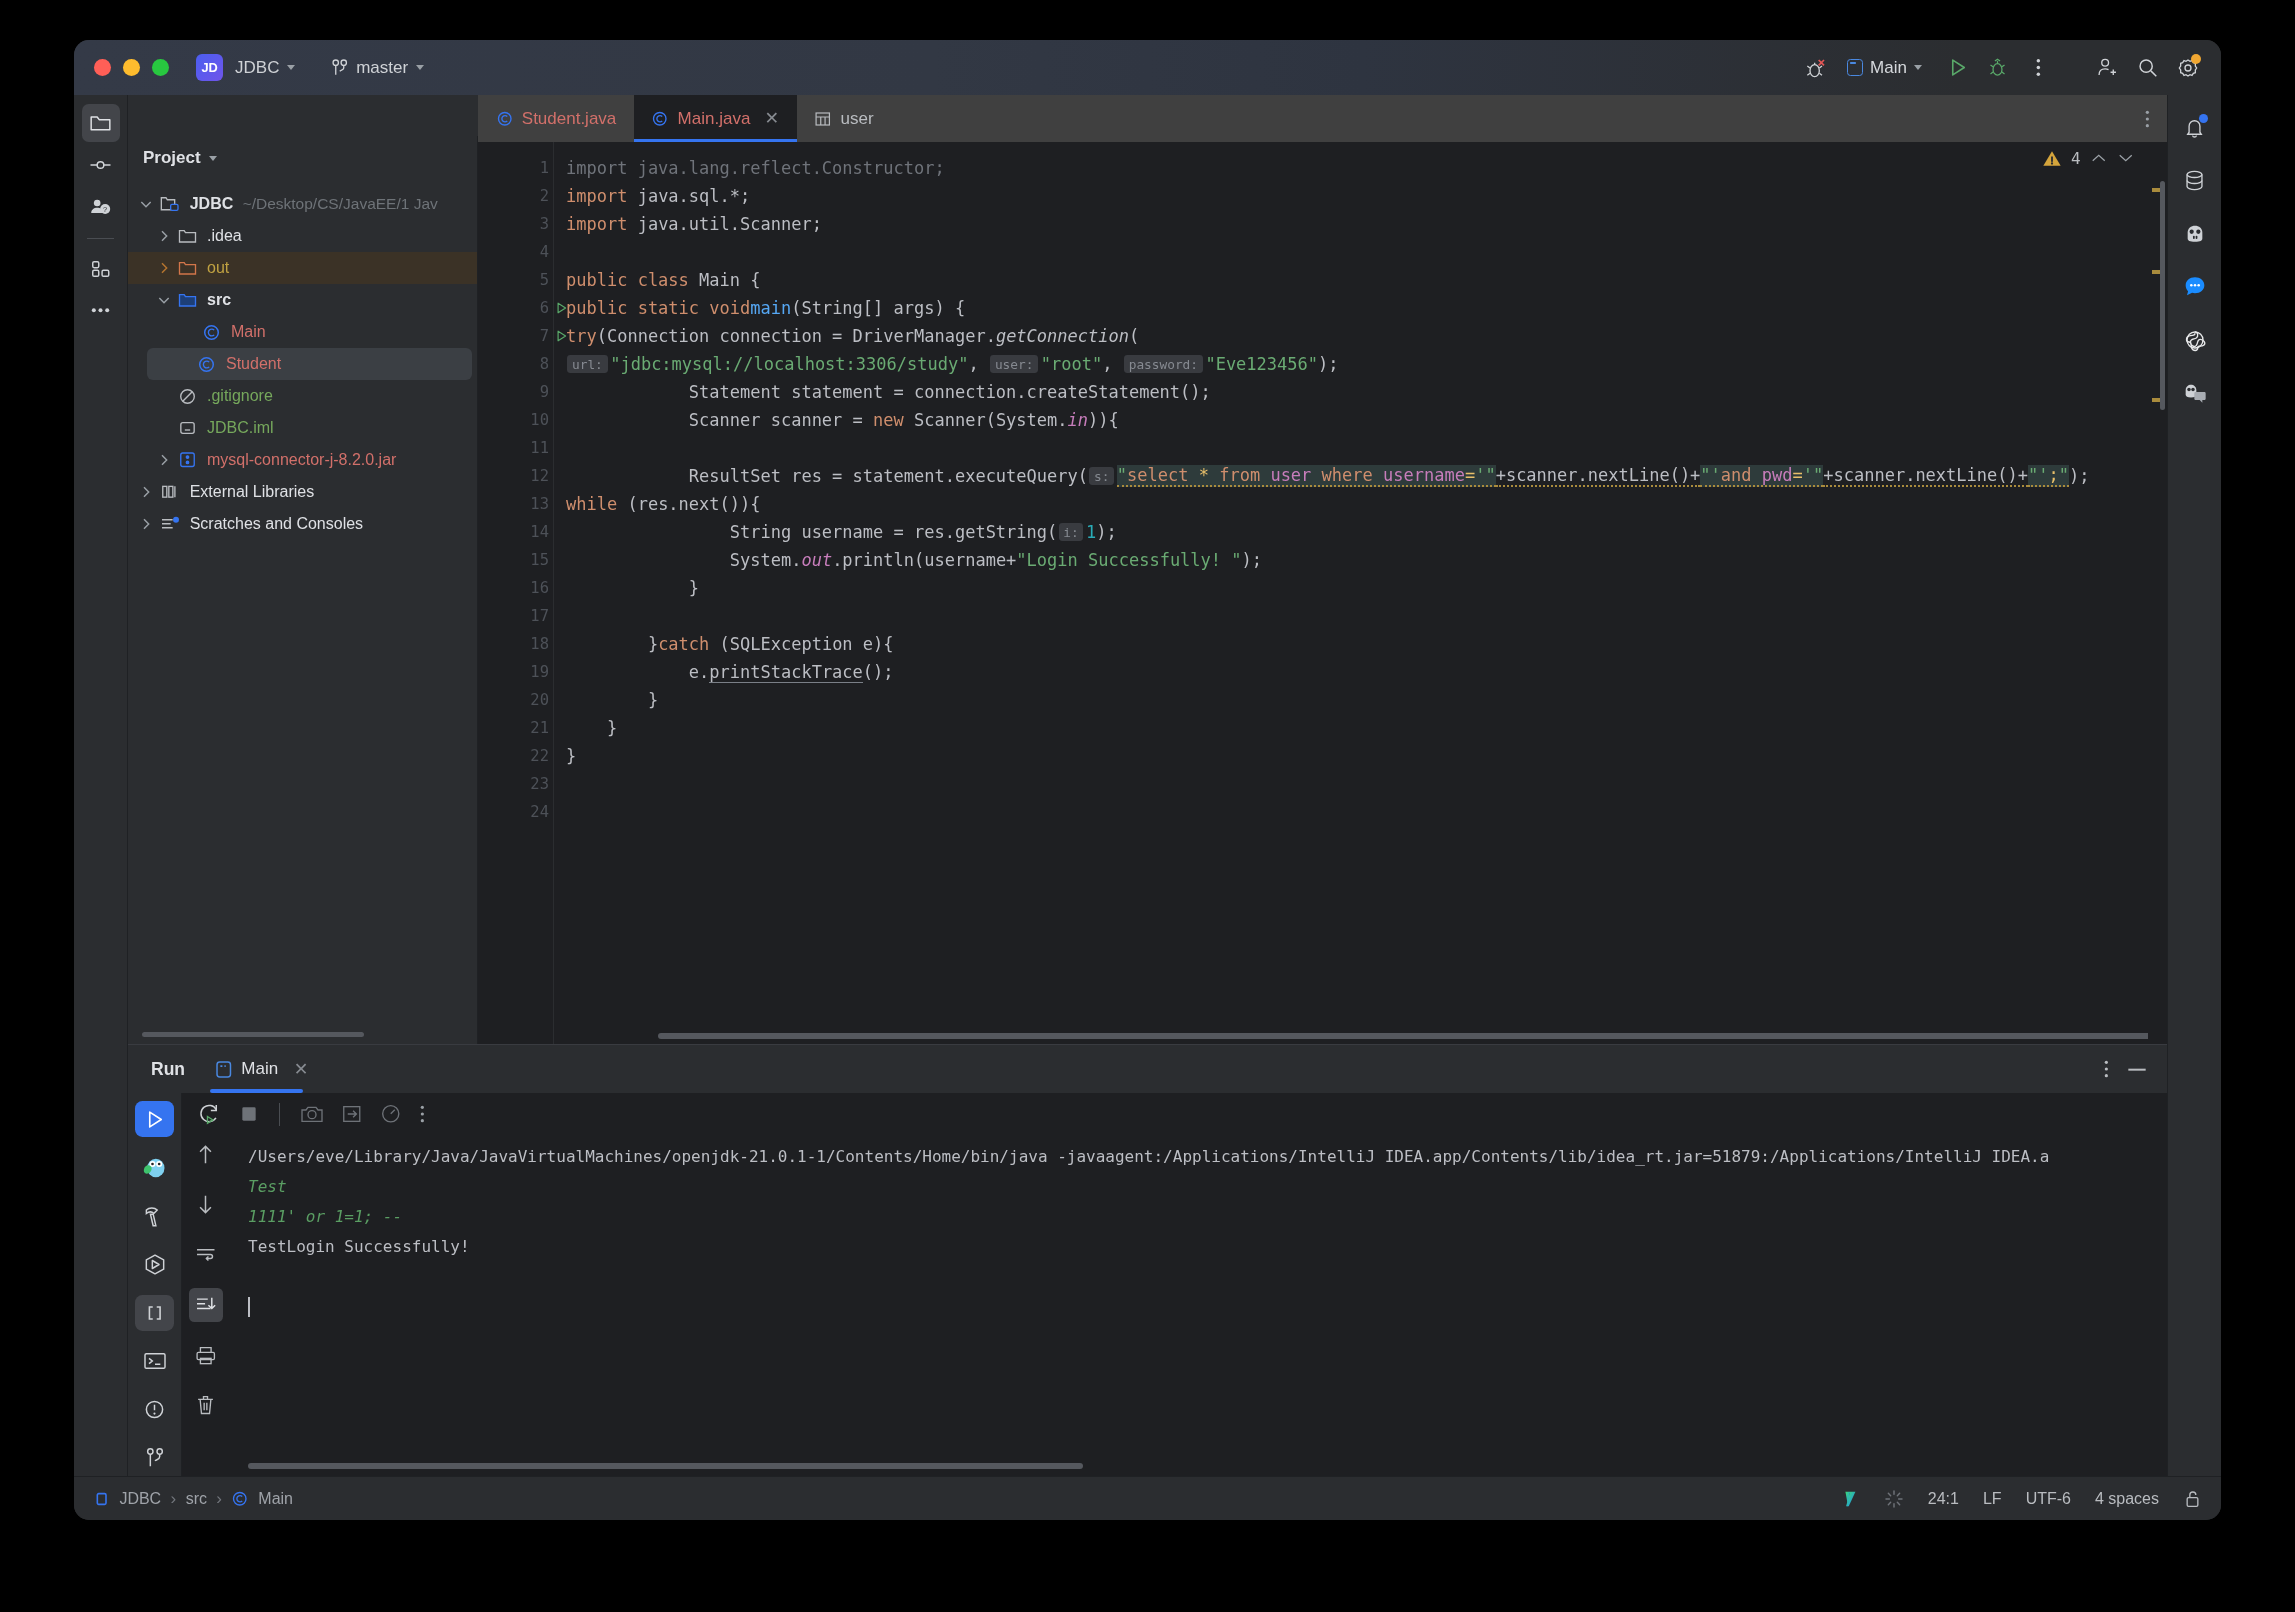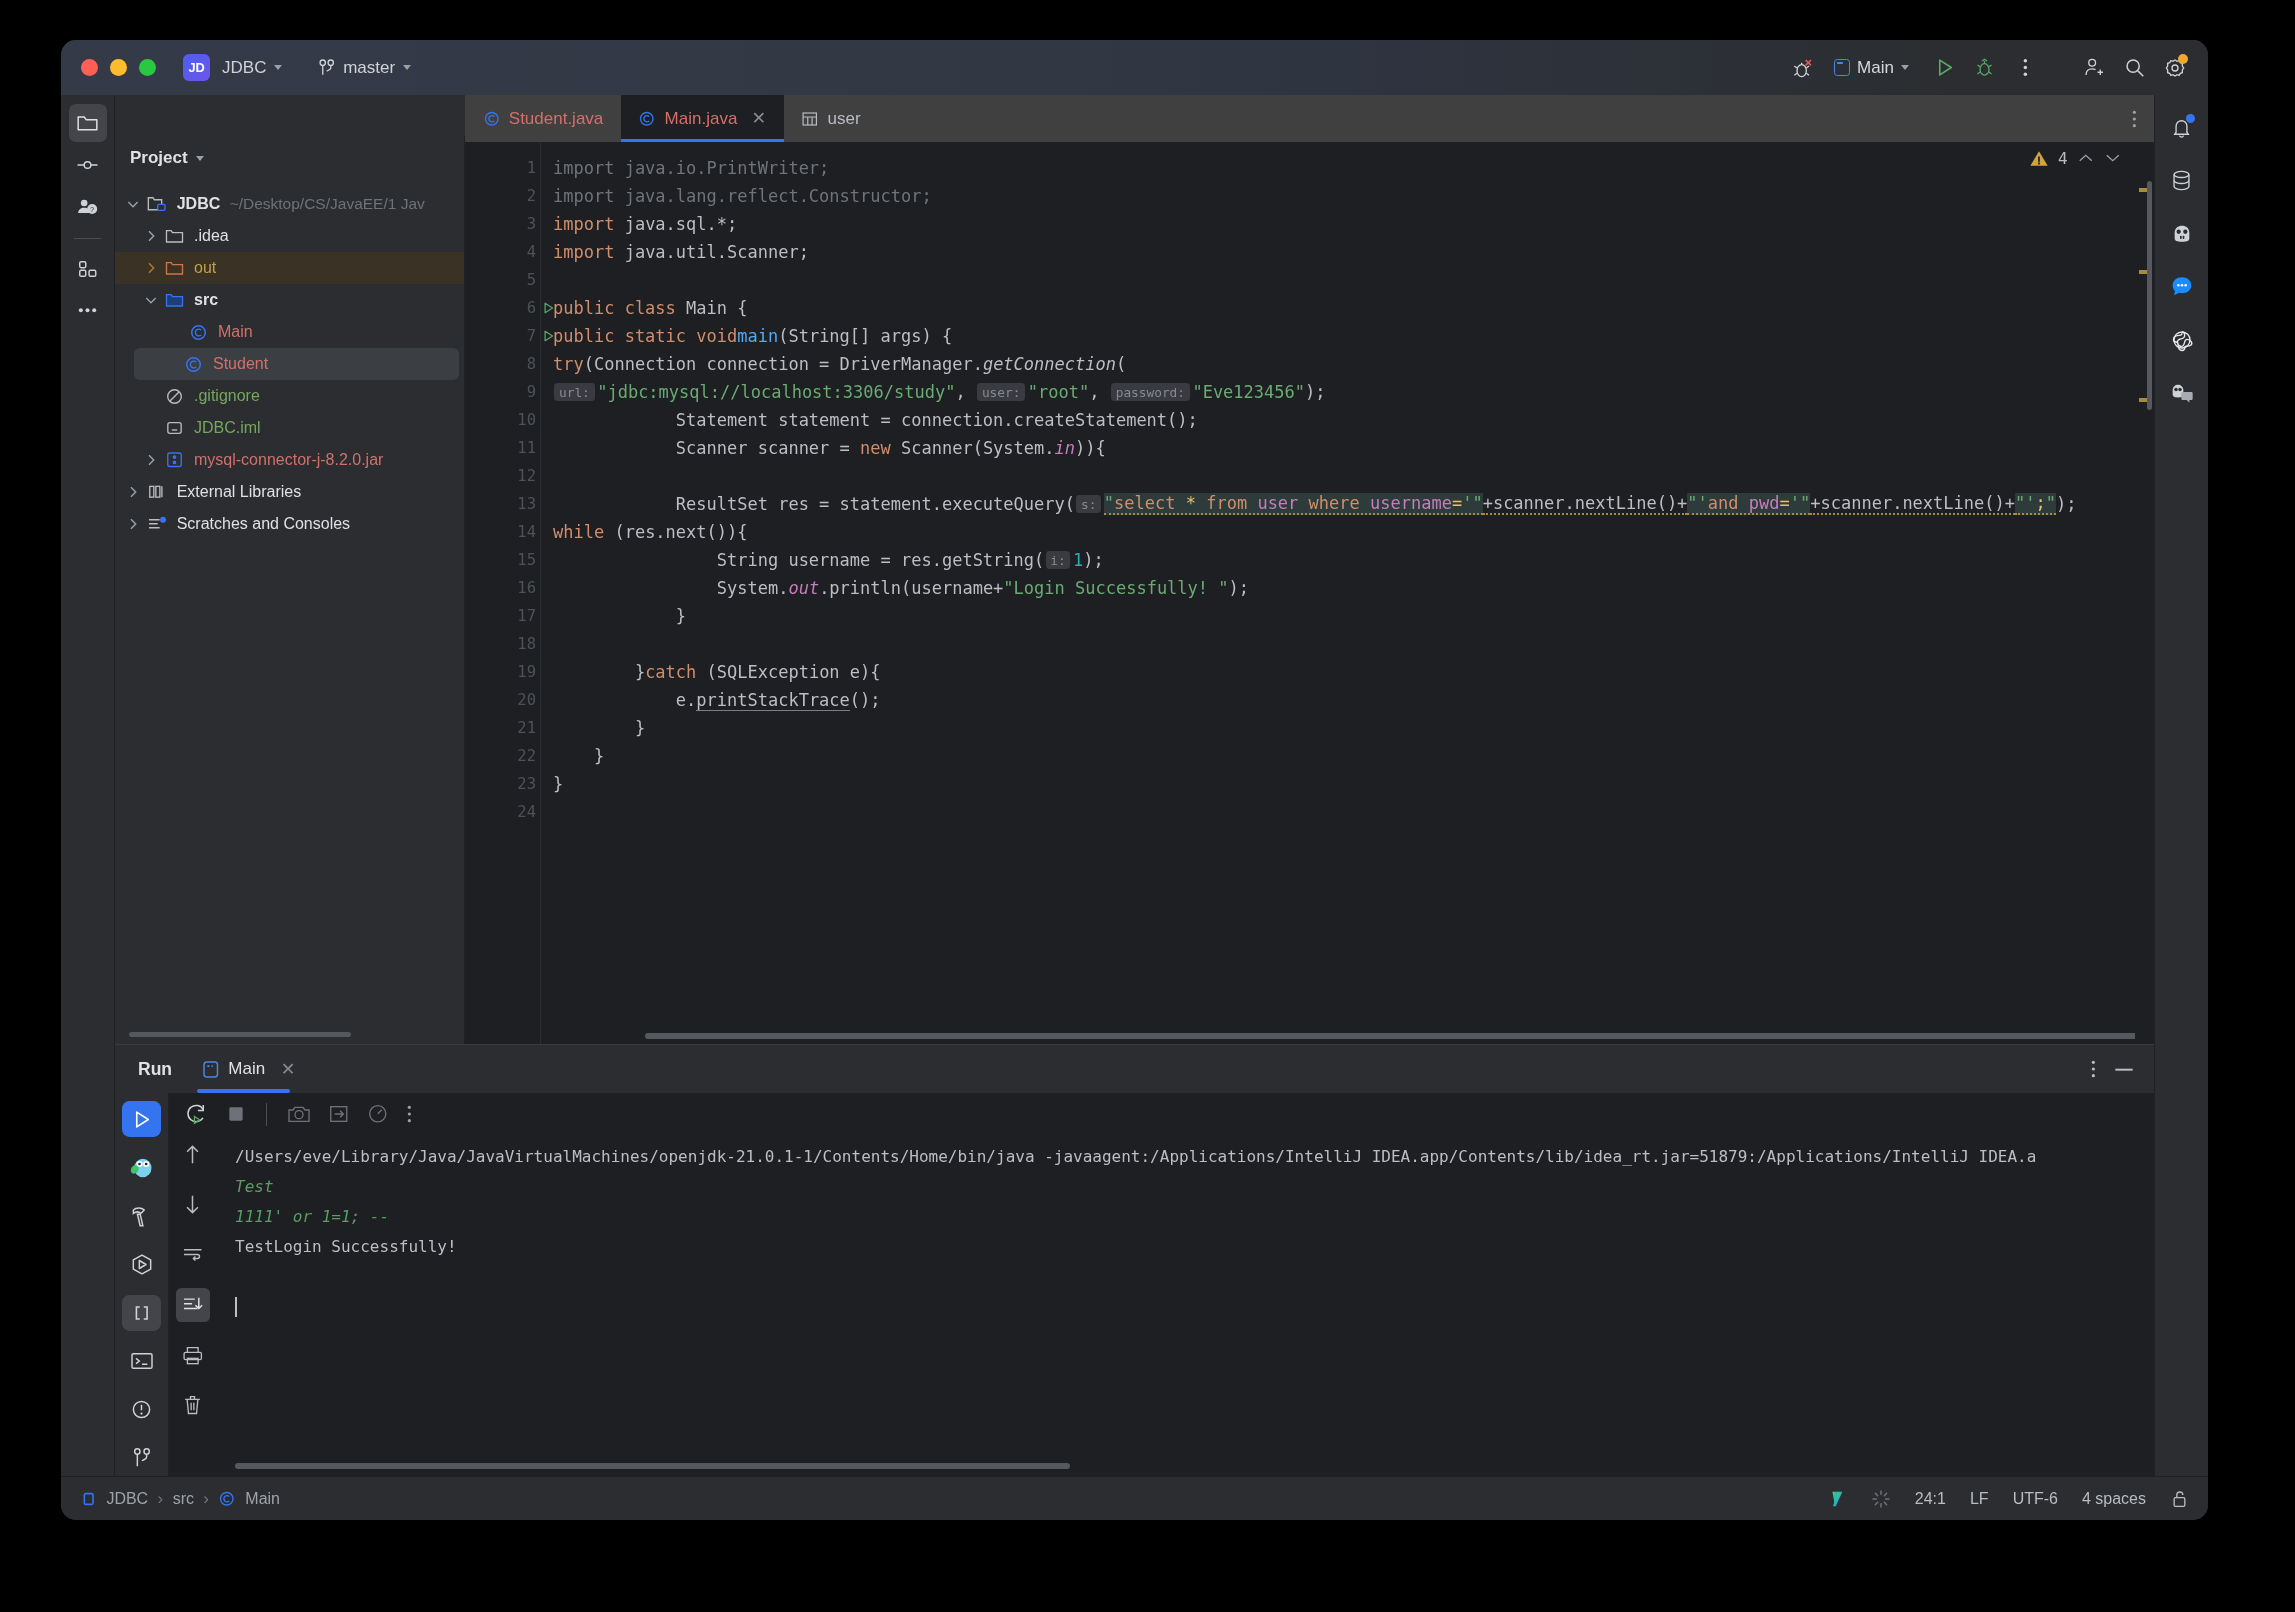--- a/index.html
+++ b/index.html
@@ -9,21 +9,21 @@
     font-family: "Liberation Sans", sans-serif;
     overflow: hidden;
   }
   .desktop {
     position: absolute; inset: 0;
     background: #000;
     display: flex; align-items: flex-start; justify-content: center;
   }
   .window {
     position: absolute;
-    left: 61px; top: 40px;
+    left: 74px; top: 40px;
     width: 2147px; height: 1480px;
     background: #2b2d30;
     border-radius: 15px;
     overflow: hidden;
     box-shadow: 0 6.7px 40px rgba(0,0,0,.8);
     display: flex; flex-direction: column;
   }
 
   
   .titlebar {
@@ -553,21 +553,20 @@
               <div class="gl">18</div>
               <div class="gl">19</div>
               <div class="gl">20</div>
               <div class="gl">21</div>
               <div class="gl">22</div>
               <div class="gl">23</div>
               <div class="gl">24</div>
             </div>
 
             <div class="code">
-              <div class="cl"><span class="dim">import java.io.PrintWriter;</span></div>
               <div class="cl"><span class="dim">import java.lang.reflect.Constructor;</span></div>
               <div class="cl"><span class="kw">import</span> java.sql.*;</div>
               <div class="cl"><span class="kw">import</span> java.util.Scanner;</div>
               <div class="cl"></div>
               <div class="cl"><span class="kw">public class</span> Main {</div>
               <div class="cl">    <span class="kw">public static void</span> <span style="color:#56a8f5">main</span>(String[] args) {</div>
               <div class="cl">        <span class="kw">try</span>(Connection connection = DriverManager.<span class="mtd">getConnection</span>(</div>
               <div class="cl">                <span class="hint">url:</span><span class="str">"jdbc:mysql://localhost:3306/study"</span>, <span class="hint">user:</span><span class="str">"root"</span>, <span class="hint">password:</span><span class="str">"Eve123456"</span>);</div>
               <div class="cl">            Statement statement = connection.createStatement();</div>
               <div class="cl">            Scanner scanner = <span class="kw">new</span> Scanner(System.<span class="fld ital">in</span>)){</div>

